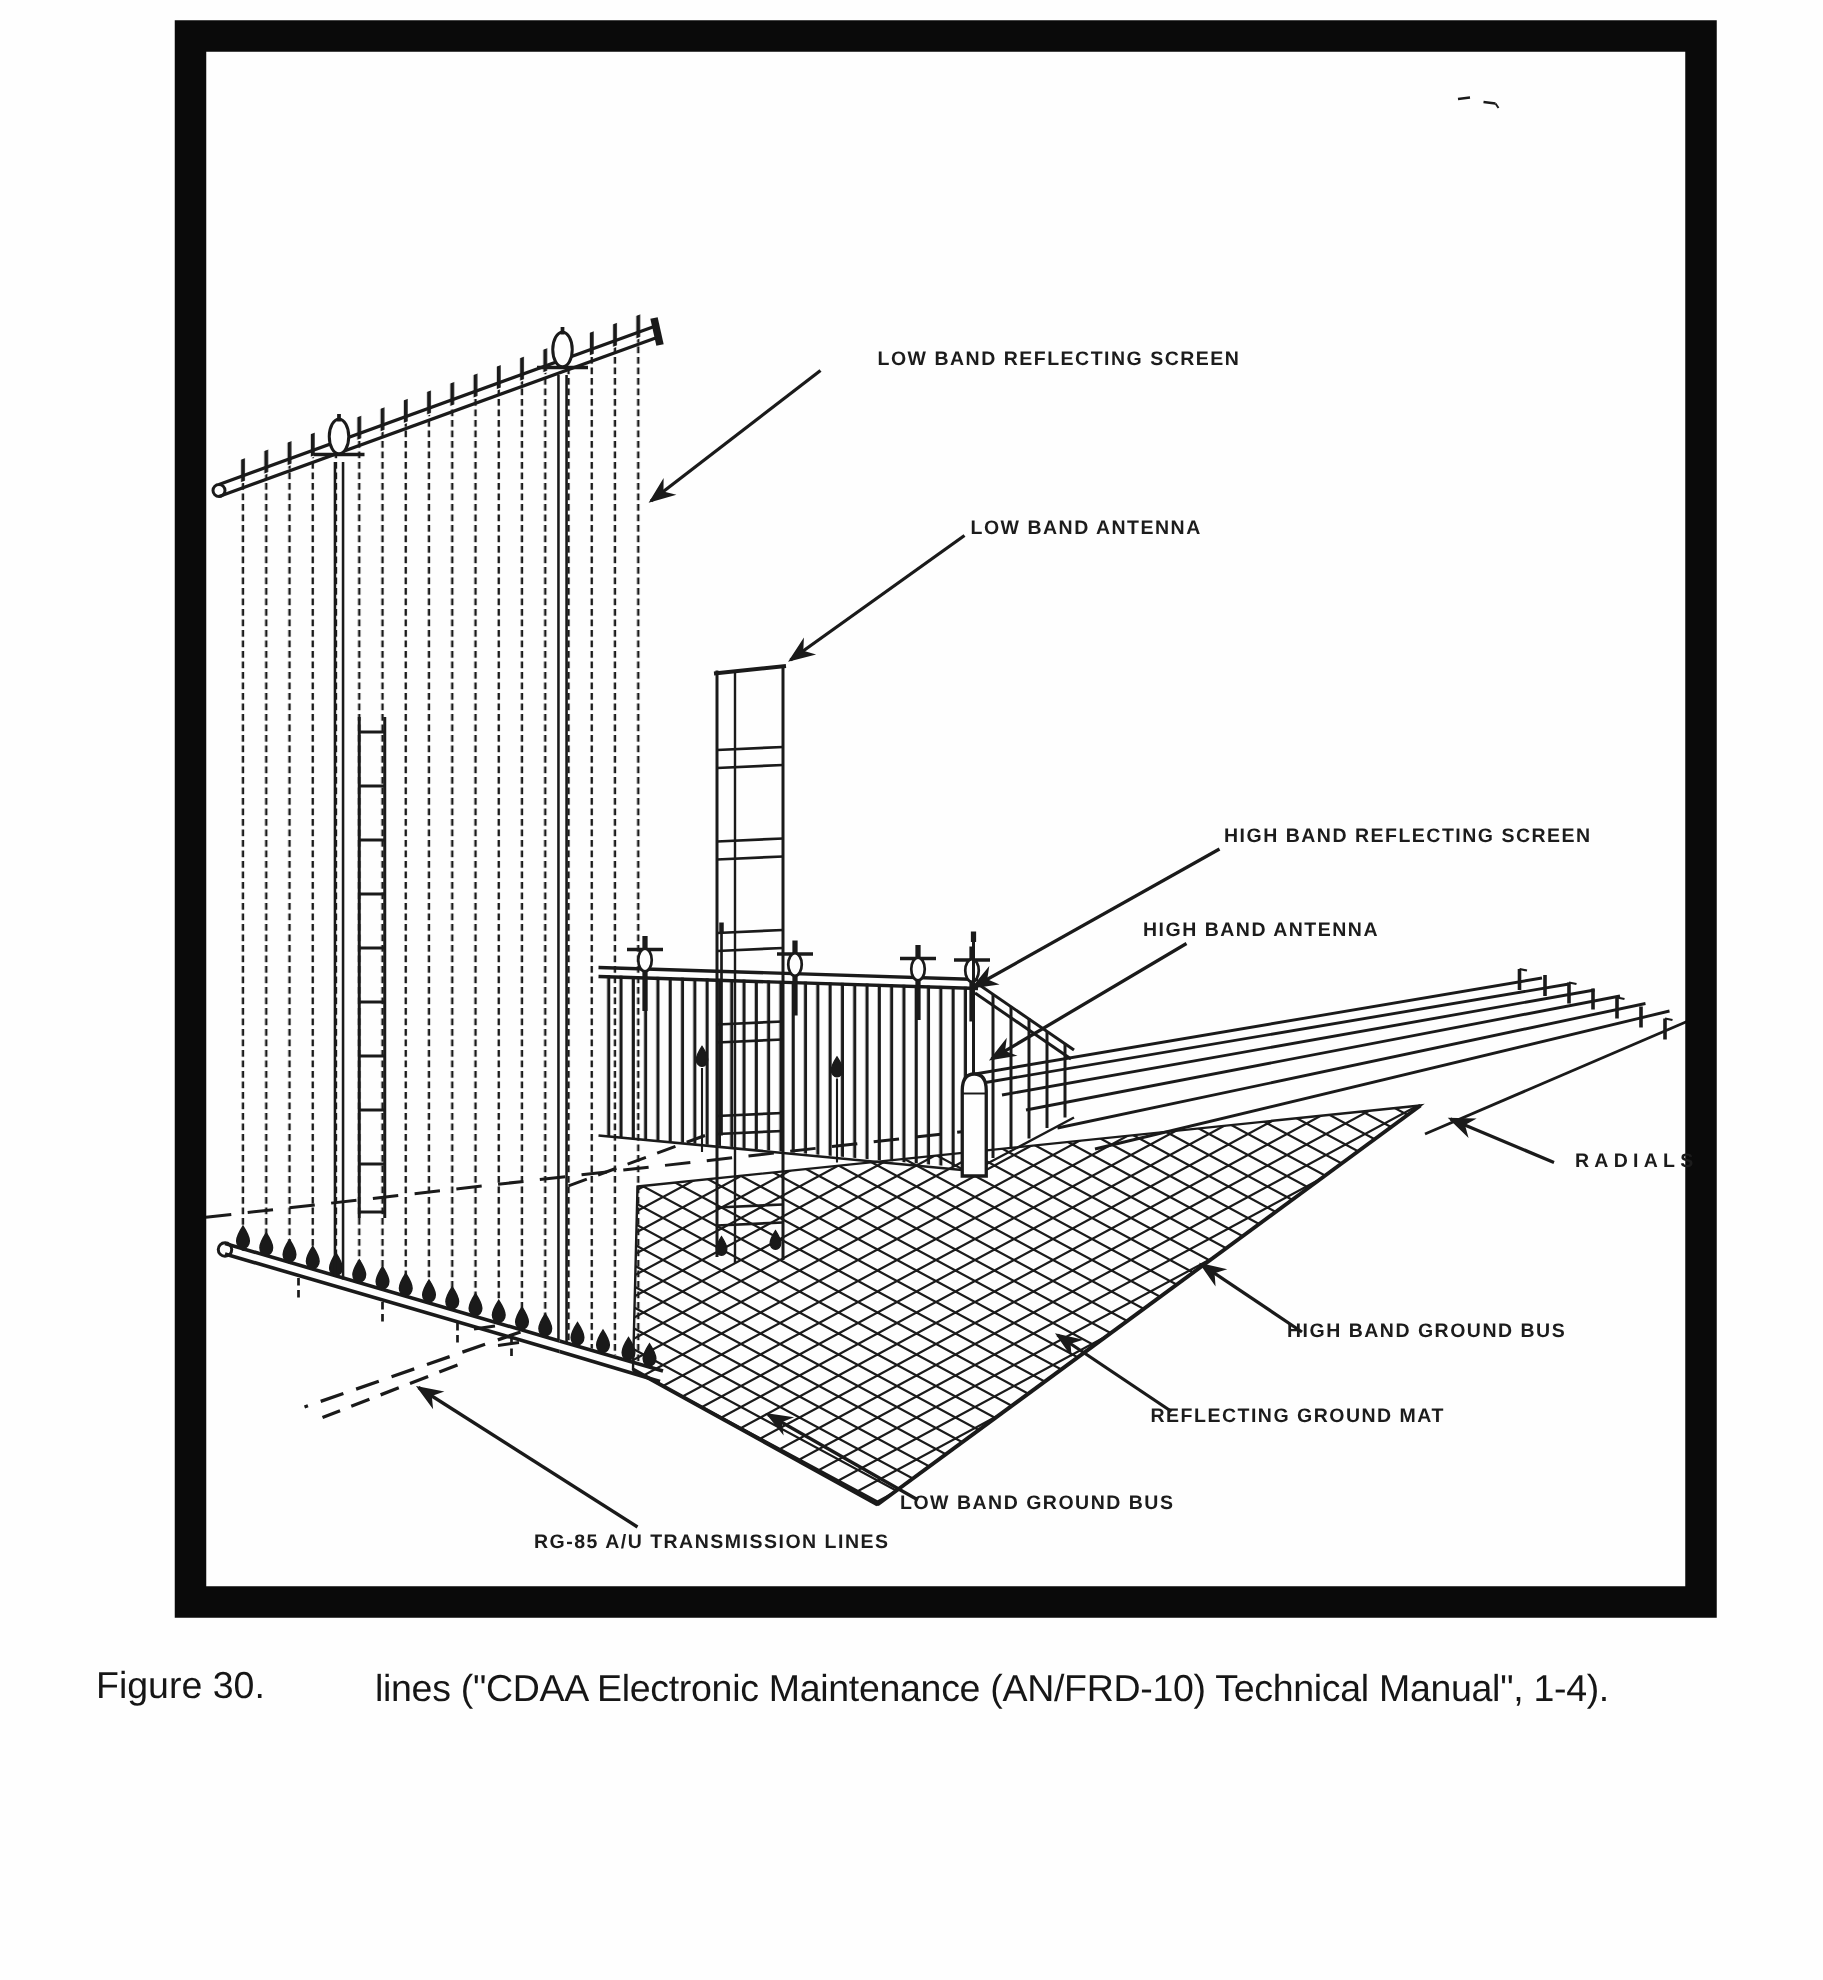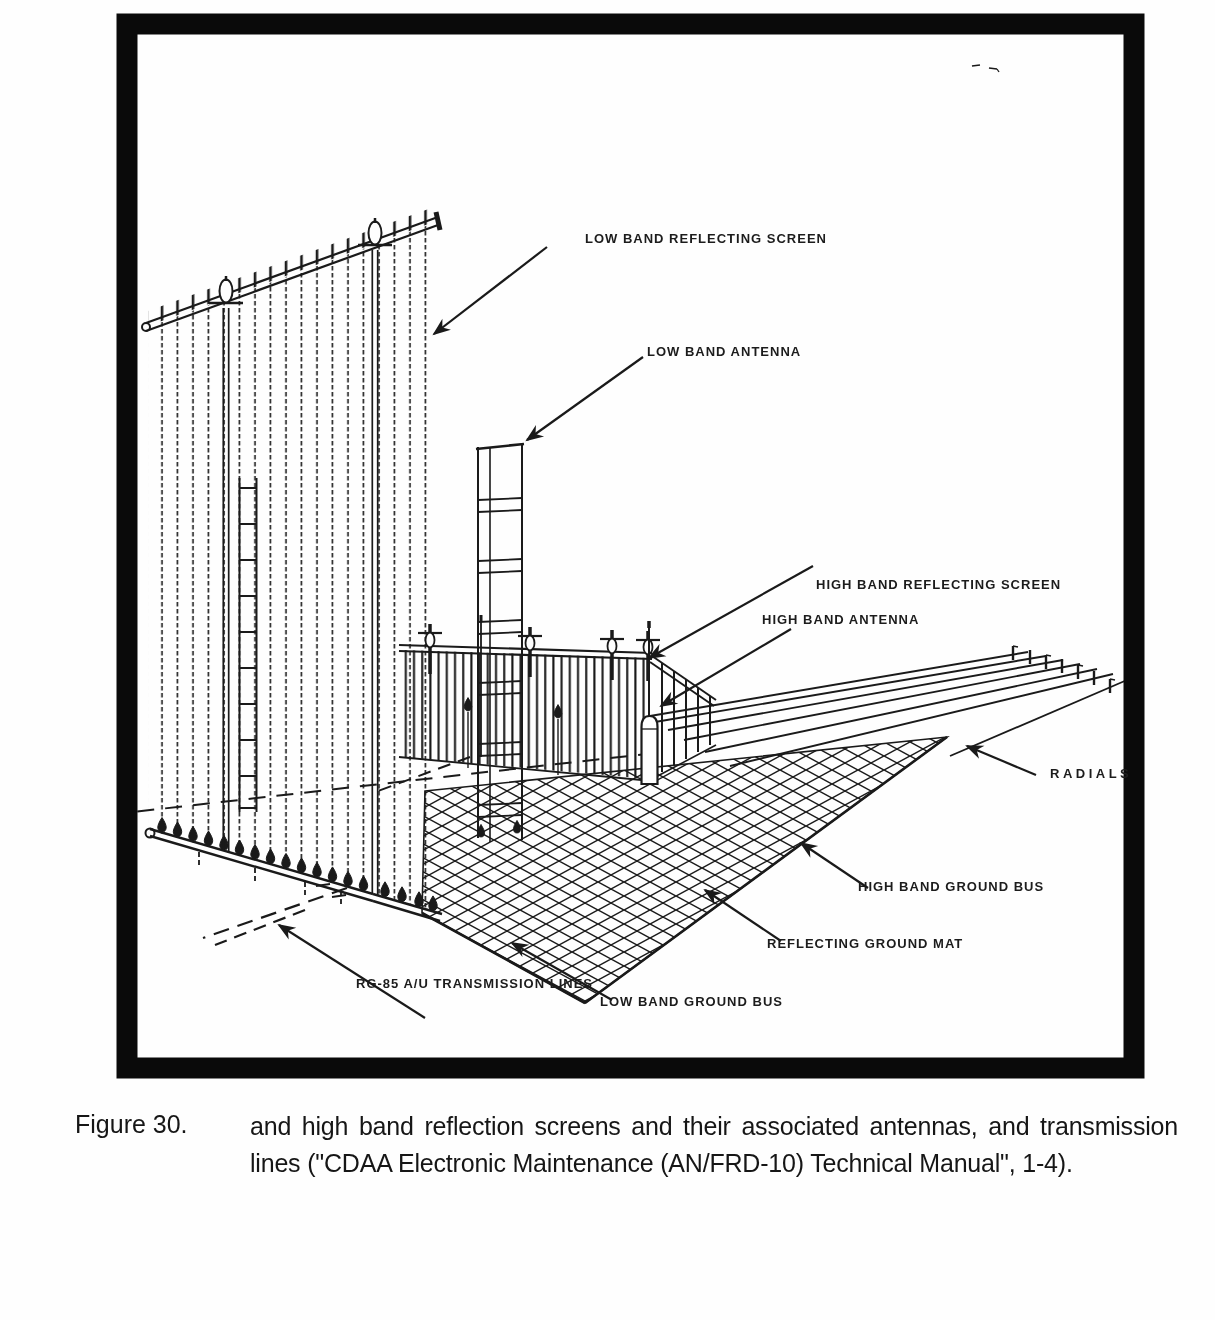--- a/index.html
+++ b/index.html
@@ -1,21 +1,21 @@
 <!DOCTYPE html>
 <html><head>
 <meta charset="utf-8">
 <style>
   html,body{margin:0;padding:0;background:#ffffff;}
   .page{position:relative;width:1215px;height:1320px;background:#fefefe;overflow:hidden;
         font-family:"Liberation Sans",sans-serif;}
   .drawing-svg{position:absolute;left:0;top:0;}
   .dlabel{position:absolute;font-size:13px;font-weight:bold;letter-spacing:1px;
           color:#1c1c1c;white-space:nowrap;}
-  .figno{position:absolute;left:64px;top:1110px;font-size:25px;color:#161616;margin-left:11px;}
+  .figno{position:absolute;left:64px;top:1110px;font-size:25px;color:#161616;}
   .cap{position:absolute;left:250px;top:1108px;width:928px;font-size:25px;
        line-height:36.5px;color:#161616;letter-spacing:-0.2px;}
   .capline{text-align:justify;text-align-last:justify;}
   .capline-last{text-align:left;}
 </style>
 </head>
 <body>
 
 <div class="page">
 
@@ -230,27 +230,26 @@
       <line x1="972" y1="66" x2="980" y2="65" stroke-width="1.6"></line>
       <line x1="989" y1="68" x2="997" y2="69" stroke-width="1.6"></line>
       <line x1="997" y1="69" x2="999" y2="72" stroke-width="1.3"></line>
     </g>
 
     <rect x="127" y="24" width="1007" height="1044" fill="none" stroke="#0a0a0a" stroke-width="21"></rect>
   </svg>
 
   <div class="dlabel" style="left:551px;top:231px;padding-left:34px;">LOW BAND REFLECTING SCREEN</div>
   <div class="dlabel" style="left:647px;top:344px;">LOW BAND ANTENNA</div>
-  <div class="dlabel" style="left:816px;top:549px;margin-top:28px;">HIGH BAND REFLECTING SCREEN</div>
+  <div class="dlabel" style="left:816px;top:549px;">HIGH BAND REFLECTING SCREEN</div>
   <div class="dlabel" style="left:762px;top:612px;">HIGH BAND ANTENNA</div>
   <div class="dlabel" style="left:1038px;top:766px;letter-spacing:3.5px;padding-left:12px;">RADIALS</div>
   <div class="dlabel" style="left:858px;top:879px;">HIGH BAND GROUND BUS</div>
   <div class="dlabel" style="left:767px;top:936px;text-align:center;">REFLECTING GROUND MAT</div>
   <div class="dlabel" style="left:600px;top:994px;">LOW BAND GROUND BUS</div>
-  <div class="dlabel" style="left:356px;top:976px;">RG-85 A/U TRANSMISSION LINES</div>
+  <div class="dlabel" style="left:356px;top:1020px;">RG-85 A/U TRANSMISSION LINES</div>
 
   <div class="figno">Figure 30.</div>
   <div class="cap">
-    <div class="capline">and high band reflection screens and their associated antennas, and transmission</div>
     <div class="capline-last">lines ("CDAA Electronic Maintenance (AN/FRD-10) Technical Manual", 1-4).</div>
   </div>
 
 </div>
 
 </body></html>

